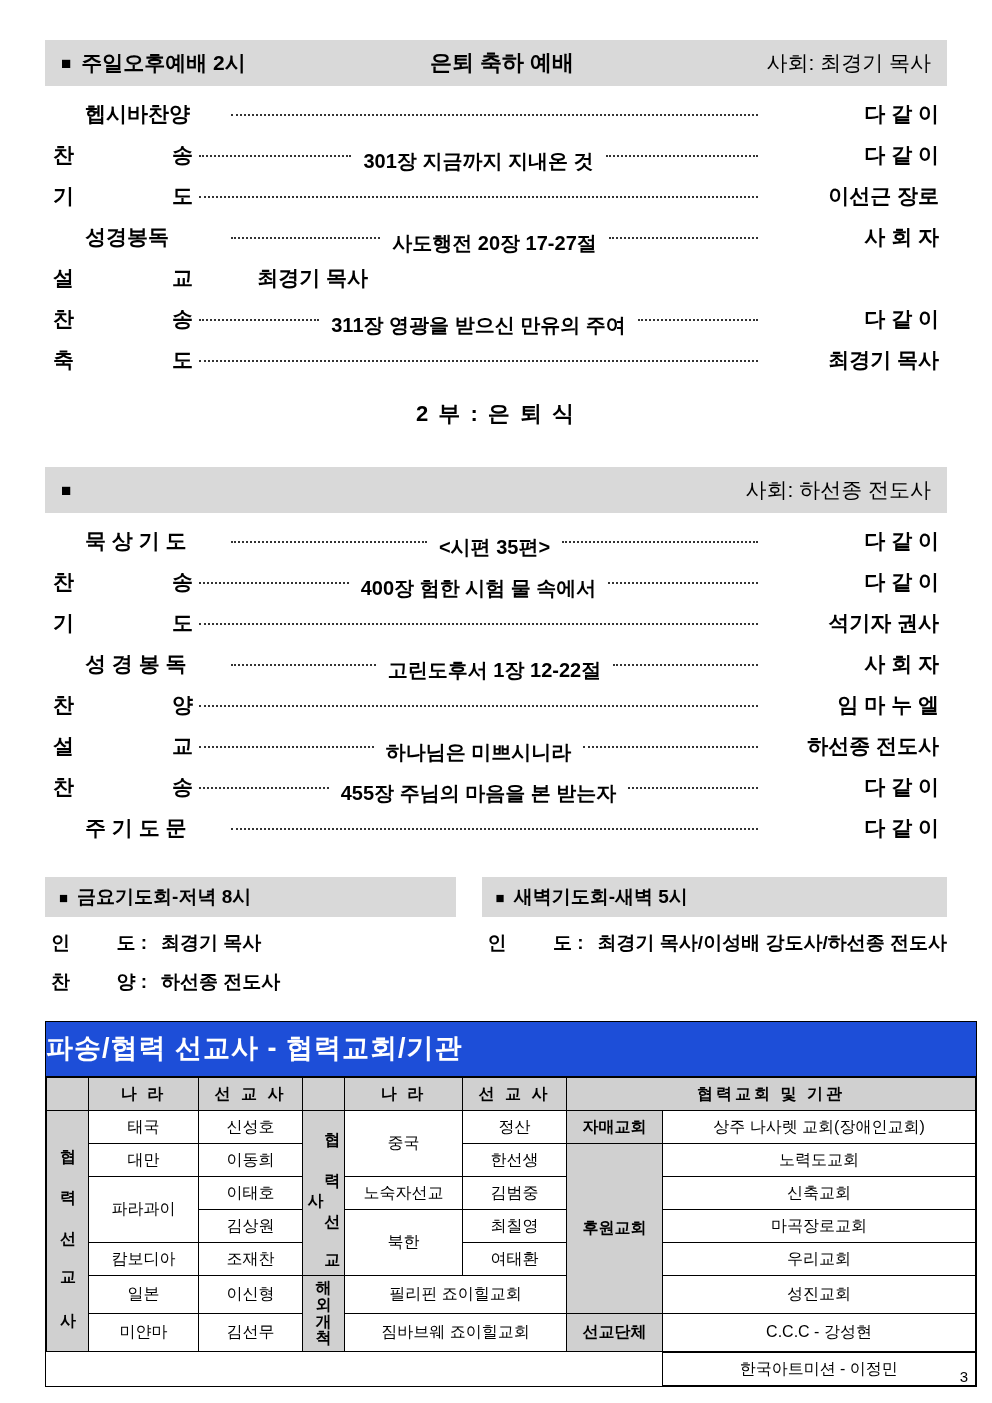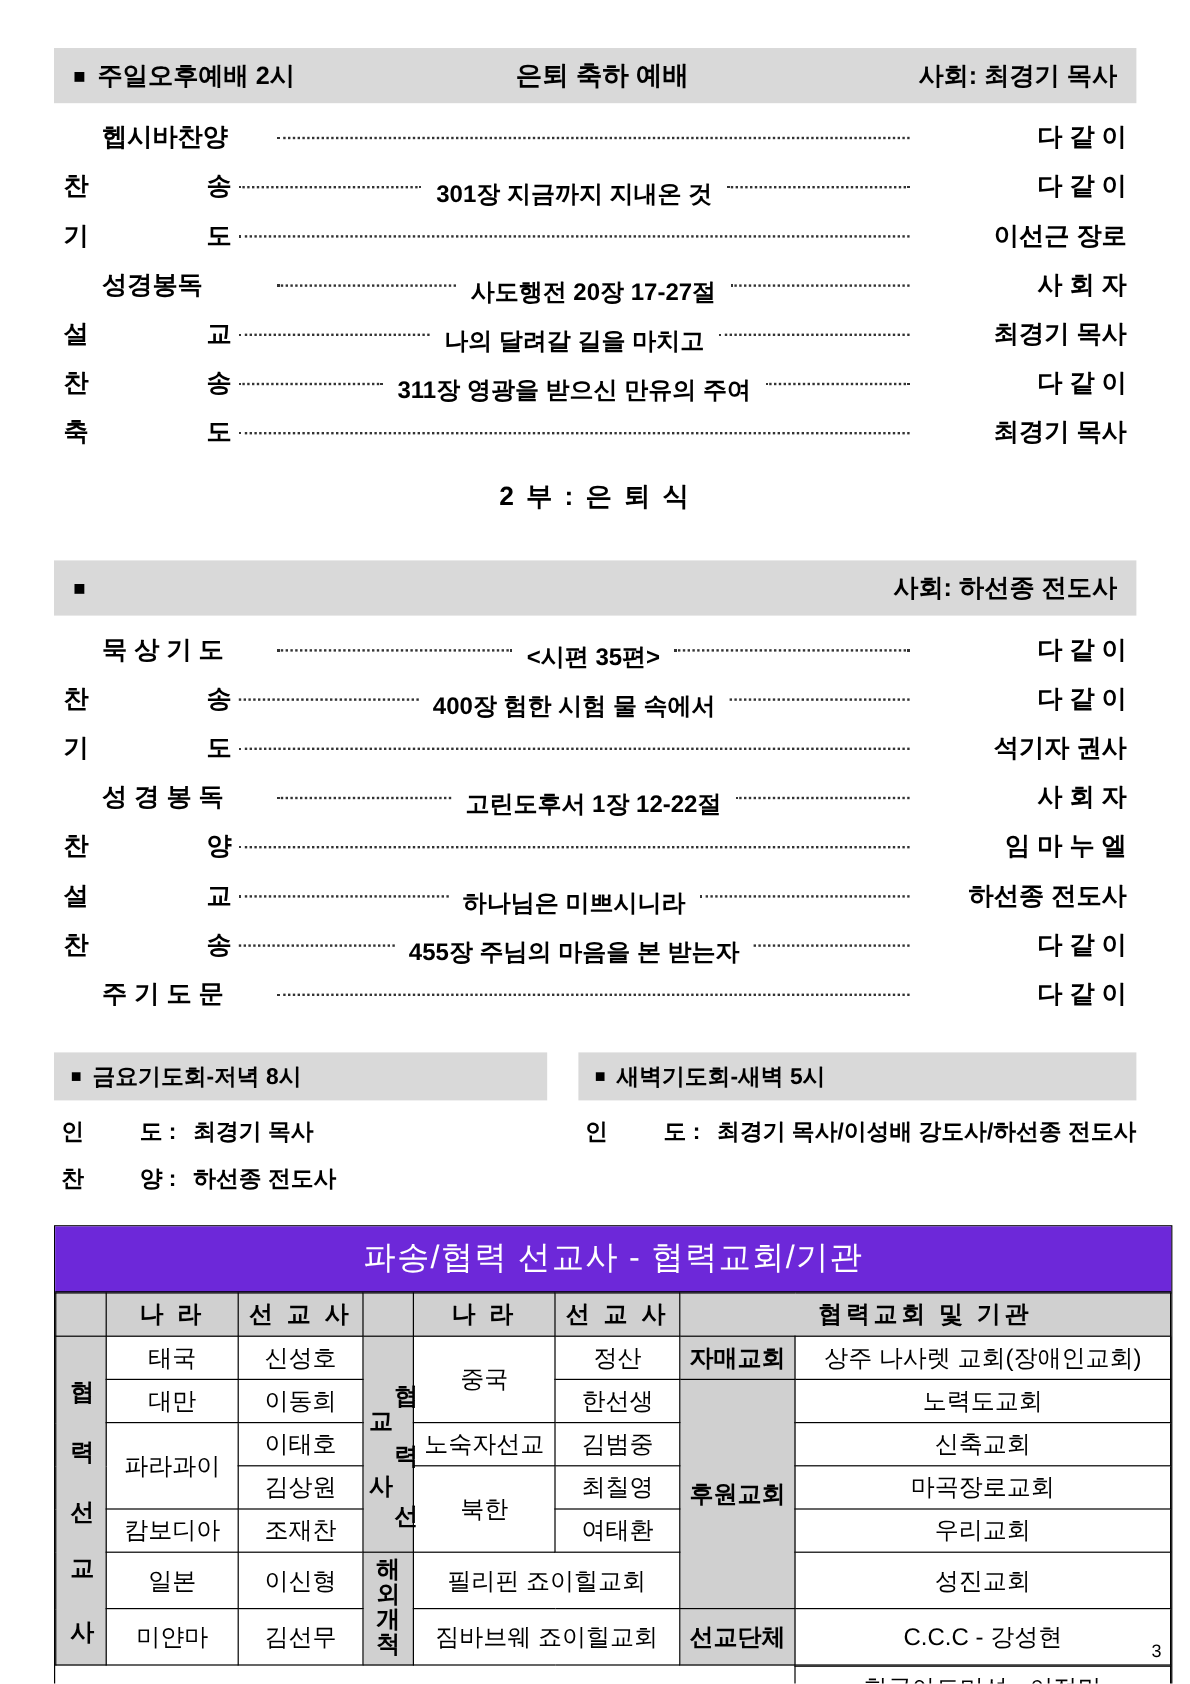--- a/index.html
+++ b/index.html
@@ -47,21 +47,21 @@
     left: 0; right: 0;
     text-align: center;
     font-size: 22px;
     font-weight: bold;
     pointer-events: none;
     margin-left: 12px;
   }
   .section-bar .bar-right {
     margin-left: auto;
     font-size: 21px;
-    font-weight: bold;
+    font-weight: normal;
     white-space: nowrap;
     z-index: 2;
   }
 
   
   .order {
     margin: 14px 0 0 0;
     padding: 0 8px;
   }
   .ord-row {
@@ -161,37 +161,37 @@
     white-space: nowrap;
   }
 
   
   .mtable-wrap {
     margin-top: 26px;
     border: 1px solid #000;
     width: 930px;
   }
   .mtable-title {
-    background: #6d28d9;
+    background: #1d4ed8;
     color: #ffffff;
-    text-align: center;
+    text-align: left;
     font-size: 27px;
-    font-weight: normal;
+    font-weight: bold;
     padding: 8px 0 10px 0;
     border-bottom: 1px solid #000;
     letter-spacing: 1px;
   }
   table.mt {
     border-collapse: collapse;
     width: 100%;
     table-layout: fixed;
   }
   table.mt td {
     border: 1px solid #000;
-    font-size: 20px;
+    font-size: 16px;
     text-align: center;
     padding: 4px 3px;
     height: 33px;
     box-sizing: border-box;
   }
   td.hdr {
     background: #d0d0d0;
     font-weight: bold;
     letter-spacing: 3px;
   }
@@ -274,25 +274,20 @@
         <span class="ord-title">사도행전 20장 17-27절</span>
         <span class="dots"></span>
       </div>
       <div class="ord-right">사 회 자</div>
     </div>
 
     <div class="ord-row">
       <div class="ord-label">
         <span>설</span>
         <span>교</span>
-      </div>
-      <div class="ord-mid">
-        <span class="dots"></span>
-        <span class="ord-title">나의 달려갈 길을 마치고</span>
-        <span class="dots"></span>
       </div>
       <div class="ord-right">최경기 목사</div>
     </div>
 
     <div class="ord-row">
       <div class="ord-label">
         <span>찬</span>
         <span>송</span>
       </div>
       <div class="ord-mid">

